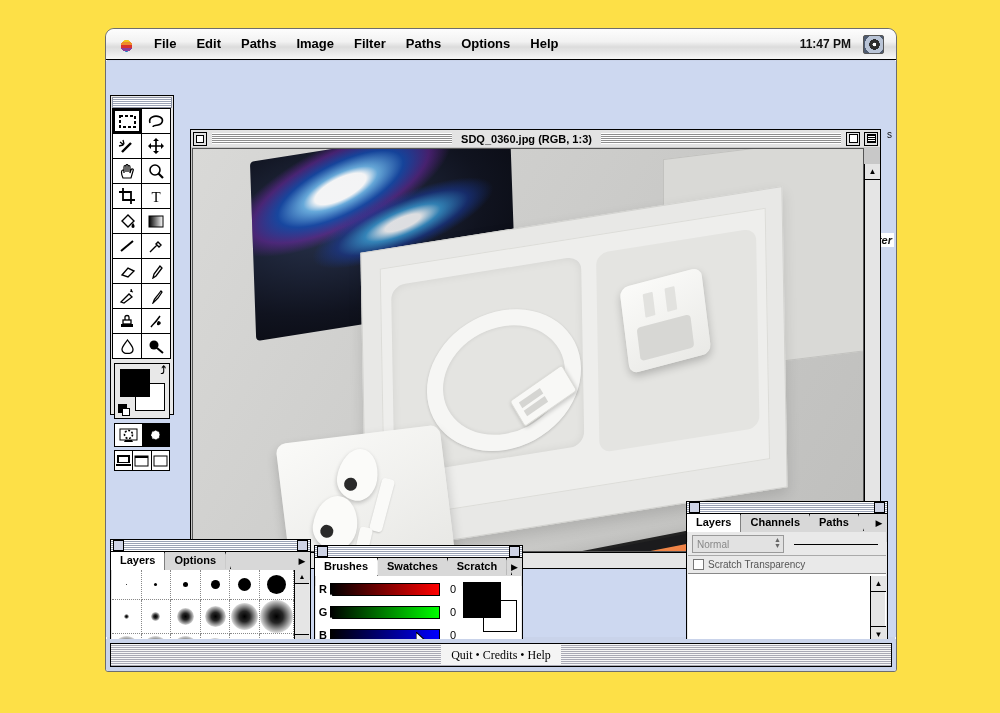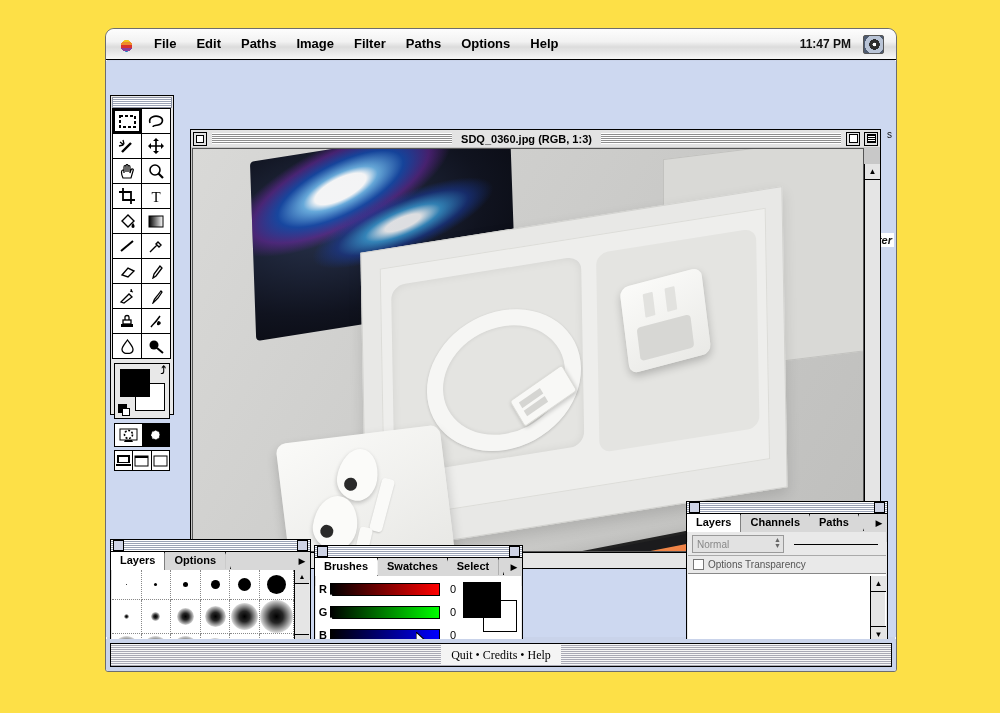--- a/index.html
+++ b/index.html
@@ -713,21 +713,21 @@
       </div>
 
       <div class="palette" id="picker">
         <div class="pal-grip">
           <span class="box"></span>
           <span class="box"></span>
         </div>
         <div class="pal-tabs">
           <div class="tab active">Brushes</div>
           <div class="tab">Swatches</div>
-          <div class="tab">Select</div>
+          <div class="tab">Scratch</div>
           <div class="pal-arrow">▶</div>
         </div>
         <div class="pk-body">
           <div id="pk-rows">
               <div class="pk-row">
                 <span class="pk-lab">R</span>
                 <span class="pk-bar" style="background: linear-gradient(90deg, rgb(0, 0, 0), rgb(255, 0, 0));">
                   <span style="position: absolute; left: -6px; top: 9px; width: 0px; height: 0px; border-left: 6px solid transparent; border-right: 6px solid transparent; border-bottom: 8px solid rgb(0, 0, 0); z-index: -1;"></span>
                   <span style="position: absolute; left: -5px; top: 10px; width: 0px; height: 0px; border-left: 5px solid transparent; border-right: 5px solid transparent; border-bottom: 7px solid rgb(255, 255, 255);"></span>
                 </span>
@@ -777,21 +777,21 @@
         <div class="ly-body">
           <div class="ly-mode">
             <div class="ly-select">
               <span>Normal</span>
               <span class="arrows">▲<br>▼</span>
             </div>
             <div class="ly-opacity"></div>
           </div>
           <div class="ly-preserve">
             <span class="chk"></span>
-            <span>Options Transparency</span>
+            <span>Scratch Transparency</span>
           </div>
           <div class="ly-scroll">
             <div class="sb-arrow">▲</div>
             <div class="sb-arrow" style="position:absolute;bottom:0;border-bottom:none;border-top:1px solid #000;">▼</div>
           </div>
           <div class="ly-foot">
             <span class="ly-newbtn"></span>
             <span class="trash">
               <svg width="13" height="15">
                   <path d="M1 3 H12 M2 3 L3 14 H10 L11 3" fill="none" stroke="#666" stroke-width="1.2"></path>

